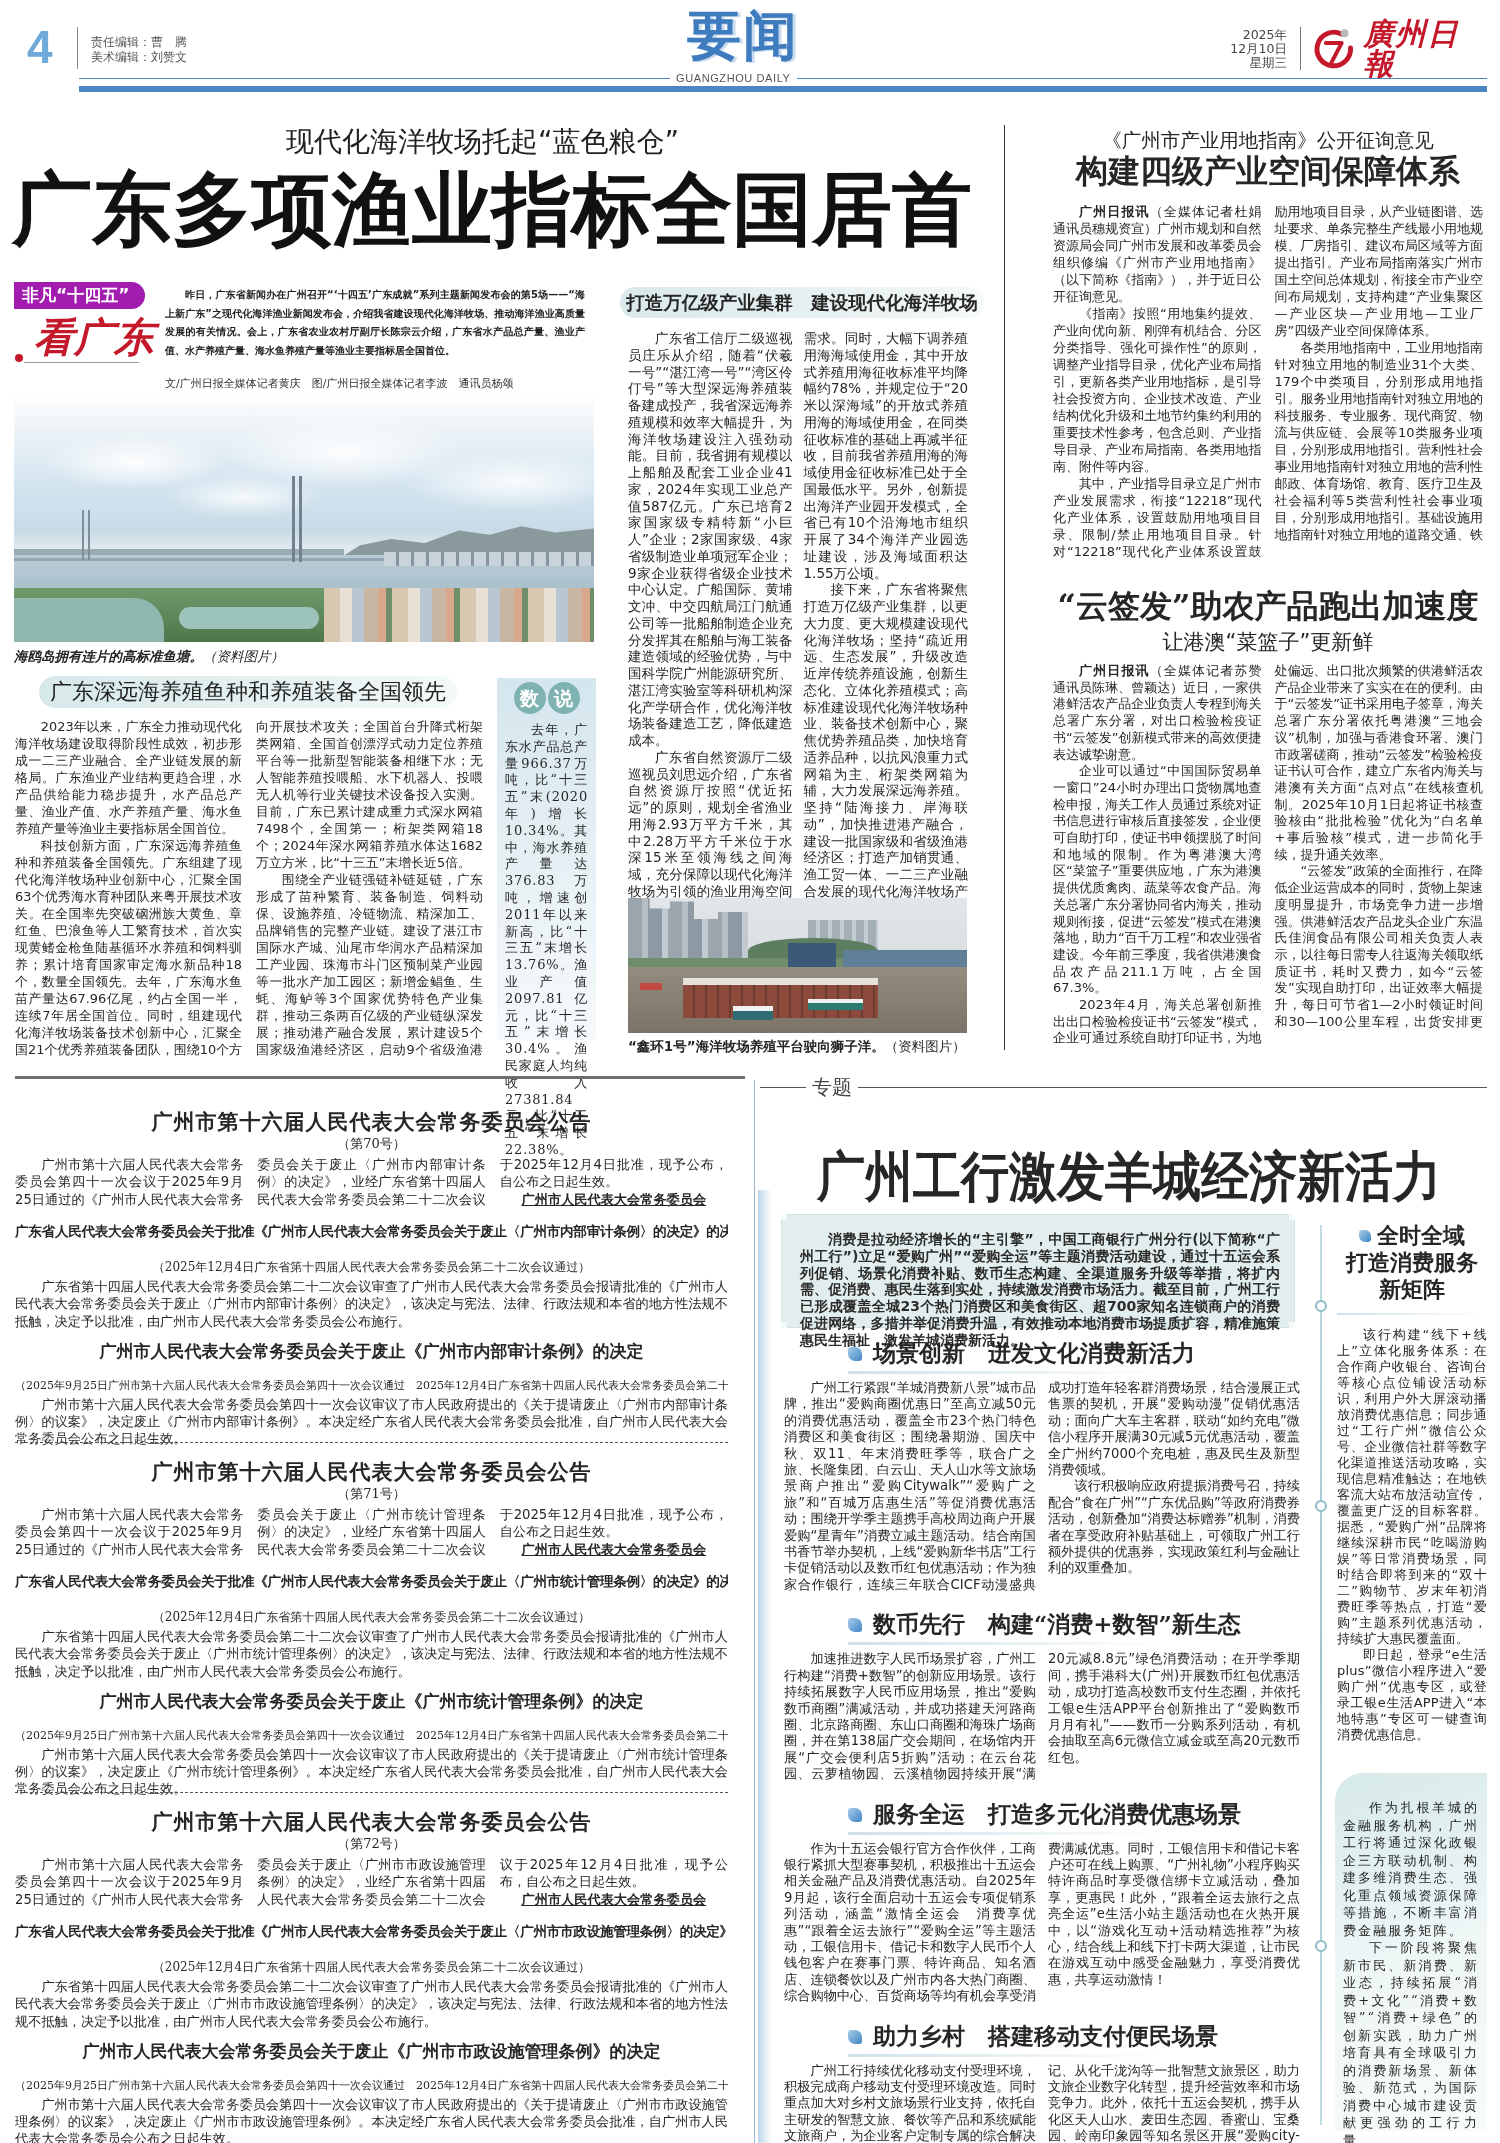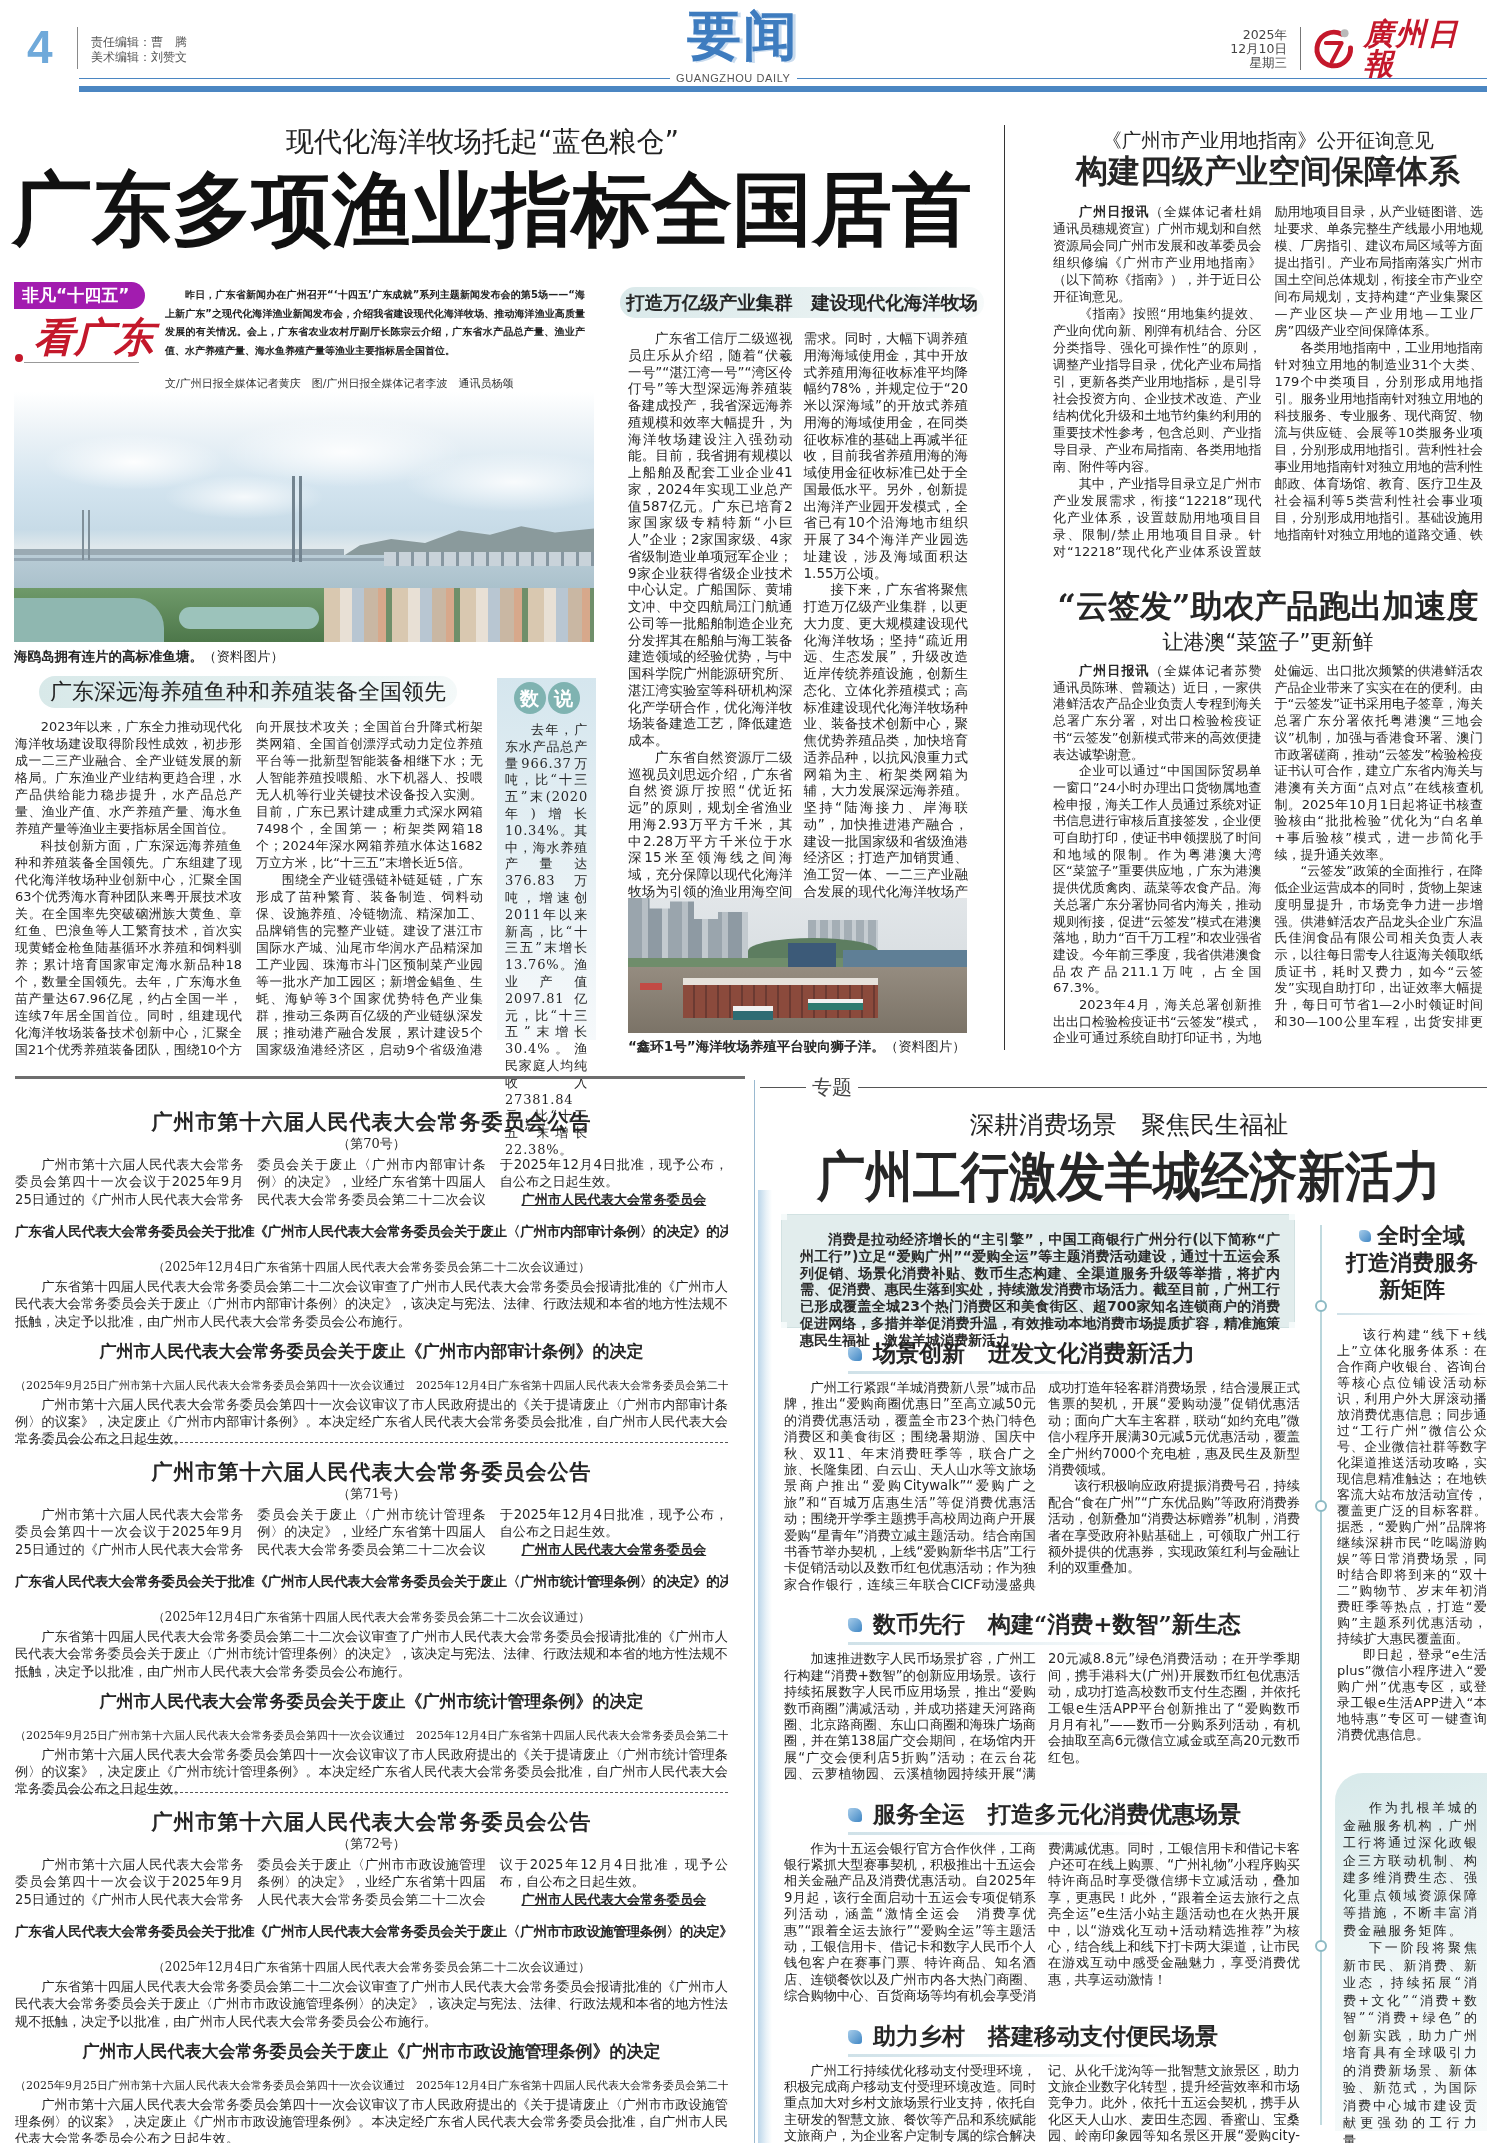--- a/index.html
+++ b/index.html
@@ -149,21 +149,21 @@
     <div class="ph" style="left:0;top:163px;width:580px;height:42px;background:linear-gradient(#b9ccd6,#a6bec9);"></div>
     <div class="ph" style="left:0;top:166px;width:580px;height:3px;background:#96a8b4;"></div>
     <div class="ph" style="left:68px;top:118px;width:8px;height:50px;border-left:2px solid #7f8f99;border-right:2px solid #7f8f99;"></div>
     <div class="ph" style="left:278px;top:84px;width:10px;height:86px;border-left:3px solid #72838f;border-right:3px solid #72838f;"></div>
     <div class="ph" style="left:370px;top:160px;width:210px;height:14px;background:repeating-linear-gradient(90deg,#c9d3da 0 12px,#8797a1 12px 15px);"></div>
     <div class="ph" style="left:0;top:196px;width:580px;height:54px;background:linear-gradient(#6f9a6a,#4d774a);"></div>
     <div class="ph" style="left:0;top:206px;width:150px;height:44px;background:#8fb7b0;border-radius:0 30px 0 0;"></div>
     <div class="ph" style="left:165px;top:215px;width:140px;height:22px;background:#9cc3bb;border-radius:12px;"></div>
     <div class="ph" style="left:310px;top:196px;width:270px;height:54px;background:repeating-linear-gradient(90deg,#d9c8b0 0 16px,#e8e0d5 16px 28px,#b8c6d2 28px 40px,#c9b7a3 40px 54px,#d7a88b 54px 62px,#6f8f6a 62px 68px);"></div>
   </div>
-  <div class="abs cap" style="left:14px;top:648px;">
+  <div class="abs cap" style="left:14px;top:648px;font-style:italic;">
     <b>海鸥岛拥有连片的高标准鱼塘。</b><span>（资料图片）</span>
   </div>
 
   <div class="abs pill-left">广东深远海养殖鱼种和养殖装备全国领先</div>
   <div class="abs cols2 left-body">
     <p>2023年以来，广东全力推动现代化海洋牧场建设取得阶段性成效，初步形成一二三产业融合、全产业链发展的新格局。广东渔业产业结构更趋合理，水产品供给能力稳步提升，水产品总产量、渔业产值、水产养殖产量、海水鱼养殖产量等渔业主要指标居全国首位。</p>
     <p>科技创新方面，广东深远海养殖鱼种和养殖装备全国领先。广东组建了现代化海洋牧场种业创新中心，汇聚全国63个优秀海水育种团队来粤开展技术攻关。在全国率先突破硇洲族大黄鱼、章红鱼、巴浪鱼等人工繁育技术，首次实现黄鳍金枪鱼陆基循环水养殖和饲料驯养；累计培育国家审定海水新品种18个，数量全国领先。去年，广东海水鱼苗产量达67.96亿尾，约占全国一半，连续7年居全国首位。同时，组建现代化海洋牧场装备技术创新中心，汇聚全国21个优秀养殖装备团队，围绕10个方向开展技术攻关；全国首台升降式桁架类网箱、全国首创漂浮式动力定位养殖平台等一批新型智能装备相继下水；无人智能养殖投喂船、水下机器人、投喂无人机等行业关键技术设备投入实测。目前，广东已累计建成重力式深水网箱7498个，全国第一；桁架类网箱18个；2024年深水网箱养殖水体达1682万立方米，比“十三五”末增长近5倍。</p>
     <p>围绕全产业链强链补链延链，广东形成了苗种繁育、装备制造、饲料动保、设施养殖、冷链物流、精深加工、品牌销售的完整产业链。建设了湛江市国际水产城、汕尾市华润水产品精深加工产业园、珠海市斗门区预制菜产业园等一批水产加工园区；新增金鲳鱼、生蚝、海鲈等3个国家优势特色产业集群，推动三条两百亿级的产业链纵深发展；推动港产融合发展，累计建设5个国家级渔港经济区，启动9个省级渔港经济区建设，渔港支撑现代化海洋牧场建设的能力明显提升。</p>
   </div>
 
@@ -269,21 +269,20 @@
     <div class="ann-note small">（2025年9月25日广州市第十六届人民代表大会常务委员会第四十一次会议通过　2025年12月4日广东省第十四届人民代表大会常务委员会第二十二次会议批准）</div>
     <p class="ann-p">广州市第十六届人民代表大会常务委员会第四十一次会议审议了市人民政府提出的《关于提请废止〈广州市市政设施管理条例〉的议案》，决定废止《广州市市政设施管理条例》。本决定经广东省人民代表大会常务委员会批准，自广州市人民代表大会常务委员会公布之日起生效。</p>
   </div>
 
   <div class="abs ft-strip"></div>
   <div class="abs ft-label">
     <div class="ft-line-short"></div>
     <span class="ft-label-text">专题</span>
     <div class="ft-line-long"></div>
   </div>
-  <div class="abs ft-kicker">深耕消费场景　聚焦民生福祉</div>
   <div class="abs ft-headline">广州工行激发羊城经济新活力</div>
   <div class="abs ft-intro">
     <span class="ft-corner" style="left:-1px;top:-1px;"></span>
     <span class="ft-corner" style="right:-1px;top:-1px;"></span>
     <span class="ft-corner" style="left:-1px;bottom:-1px;"></span>
     <span class="ft-corner" style="right:-1px;bottom:-1px;"></span>
     <p>消费是拉动经济增长的“主引擎”，中国工商银行广州分行(以下简称“广州工行”)立足“爱购广州”“爱购全运”等主题消费活动建设，通过十五运会系列促销、场景化消费补贴、数币生态构建、全渠道服务升级等举措，将扩内需、促消费、惠民生落到实处，持续激发消费市场活力。截至目前，广州工行已形成覆盖全城23个热门消费区和美食街区、超700家知名连锁商户的消费促进网络，多措并举促消费升温，有效推动本地消费市场提质扩容，精准施策惠民生福祉，激发羊城消费新活力。</p>
   </div>
 
   <div class="abs ft-main">

